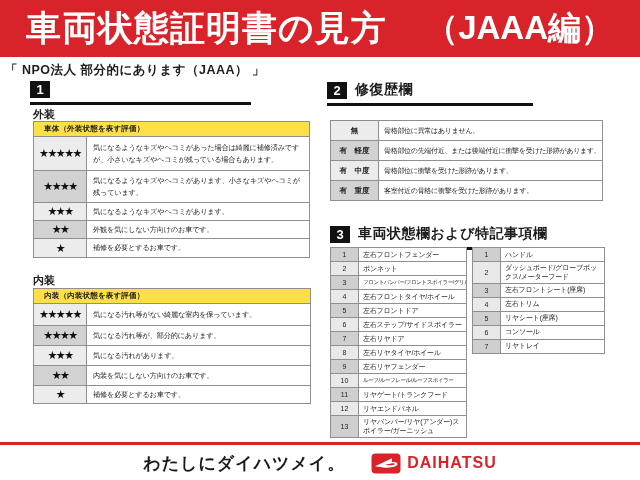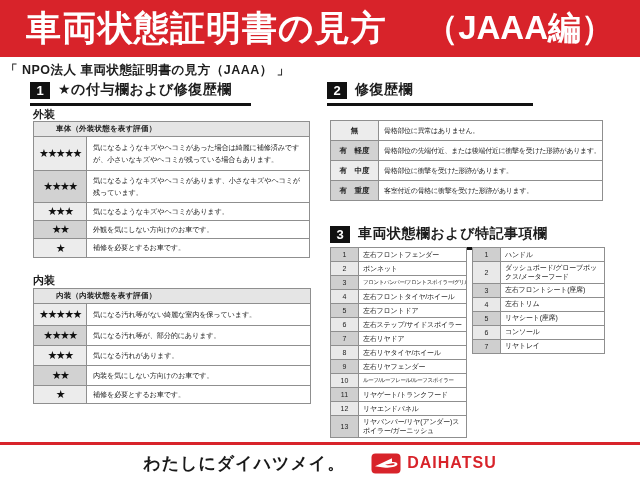--- a/index.html
+++ b/index.html
@@ -20,21 +20,21 @@
   .sec-num  { background:#111; color:#fff; width:20px; height:17px; flex:0 0 20px;
               text-align:center; font-weight:bold; font-size:13px; line-height:17px; }
   .sec-title{ font-weight:bold; font-size:14px; letter-spacing:0.5px; white-space:nowrap; }
 
   .blk-label { font-size:11px; font-weight:bold; }
 
   
   table { border-collapse:collapse; table-layout:fixed; background:#fff; }
   .tbl { border:1.5px solid #5f5f5f; }
   .tbl td { border:1px solid #8f8f8f; overflow:hidden; vertical-align:middle; }
-  .thead-cell { background:#e5e5e5; font-weight:bold; font-size:7.5px; padding-left:22px; letter-spacing:0.2px; }
+  .thead-cell { background:#fde047; font-weight:bold; font-size:7.5px; padding-left:10px; letter-spacing:0.2px; }
   .stars-cell { text-align:center; font-size:11px; letter-spacing:-1.5px; color:#111; }
   .desc-cell  { font-size:7.2px; line-height:1.55; padding:2px 6px; color:#222; letter-spacing:-0.2px; }
   .r-light .stars-cell { background:#ececec; }
   .r-dark  .stars-cell { background:#d2d2d2; }
 
   .grade-cell { text-align:center; font-size:7.5px; font-weight:bold; }
   .rep-desc   { font-size:7px; letter-spacing:-0.3px; white-space:nowrap; padding:0 5px; color:#222; }
   .r-light .grade-cell { background:#ececec; }
   .r-dark  .grade-cell { background:#d2d2d2;margin-top:24px; }
 
@@ -53,25 +53,24 @@
   .brand-text { color:#d8232a; font-weight:bold; font-size:16px; letter-spacing:1px; }
 </style>
 </head>
 <body>
 
 <div class="abs titlebar">
   <span class="title-main">車両状態証明書の見方</span>
   <span class="title-ed">（JAAA編）</span>
 </div>
 
-<div class="abs subtitle">「 NPO法人 車両状態証明書の見方（JAAA） 」</div>
+<div class="abs subtitle">「 NPO法人 部分的にあります（JAAA） 」</div>
 
 <div class="abs sec-head" style="left:30px;top:81px;width:221px;">
   <span class="sec-num">1</span>
-  <span class="sec-title">★の付与欄および修復歴欄</span>
 </div>
 
 <div class="abs sec-head" style="left:327px;top:81px;width:206px;">
   <span class="sec-num">2</span>
   <span class="sec-title">修復歴欄</span>
 </div>
 
 <div class="abs blk-label" style="left:33px;top:107px;">外装</div>
 <table class="abs tbl" style="left:33px;top:121px;width:277px;">
   <colgroup>

